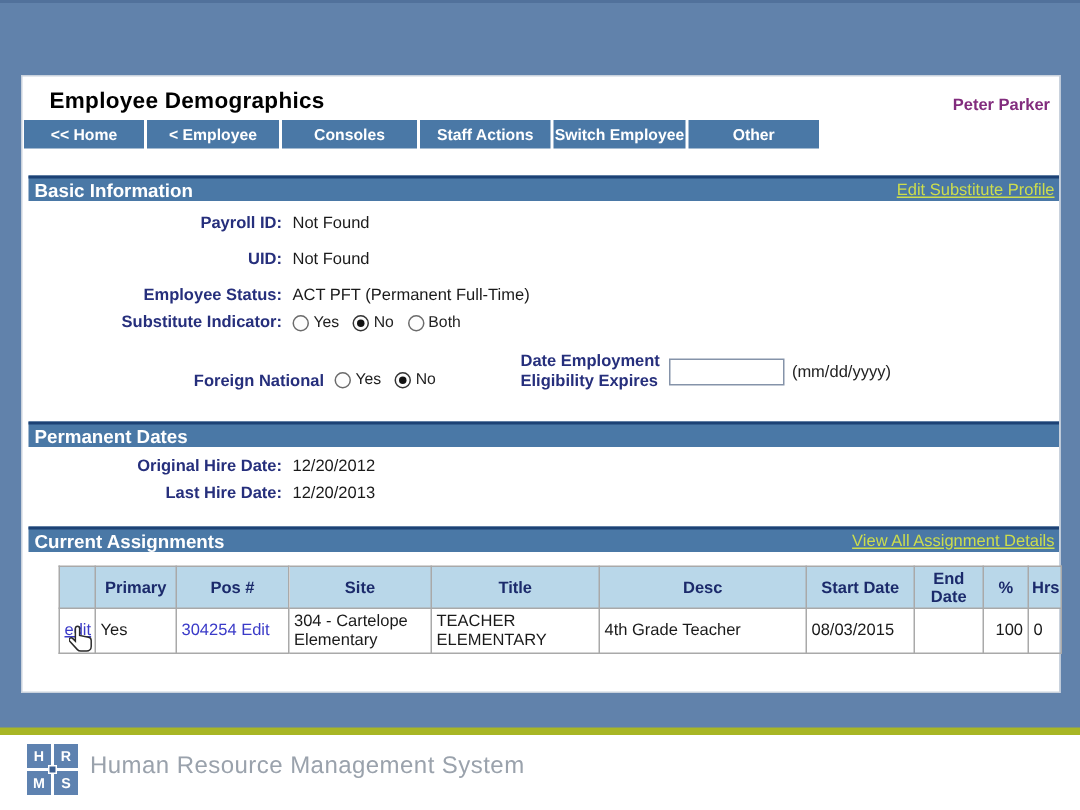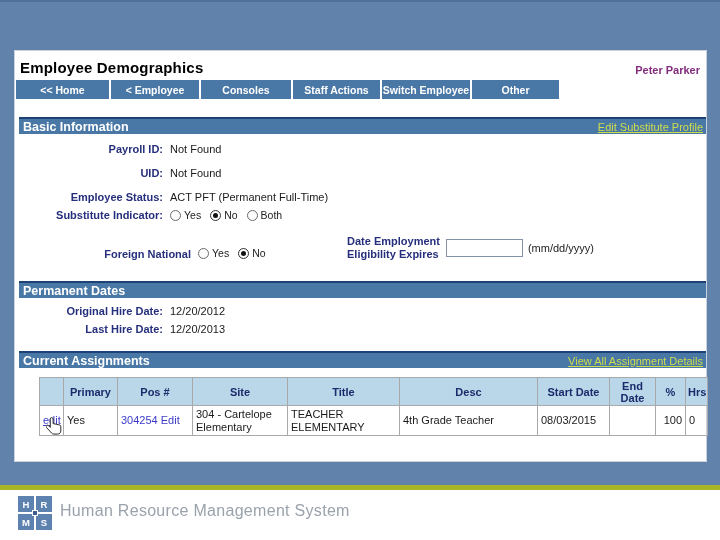--- a/index.html
+++ b/index.html
@@ -3,38 +3,38 @@
 <meta charset="utf-8">
 <style>
   * { margin:0; padding:0; box-sizing:border-box; }
   html,body { width:720px; height:540px; }
   body { font-family:"Liberation Sans", sans-serif; background:#fff; }
   .stage { position:relative; width:720px; height:540px; background:#6182ab; overflow:hidden; border-top:2px solid #51719b; }
 
   
   .card { position:absolute; left:14px; top:48px; width:693px; height:412px; background:#ffffff; border:1px solid #c9d2dd; }
 
-  .card-top { display:flex; justify-content:space-between; align-items:flex-end; padding:8px 4px 4px 5px; }
+  .card-top { display:flex; justify-content:space-between; align-items:flex-end; padding:8px 4px 4px 18px; }
   .page-title { font-size:15px; font-weight:bold; color:#000; letter-spacing:.2px; }
   .user-name { font-size:11px; font-weight:bold; color:#822c7d; padding-right:2px; }
 
   .nav { display:flex; gap:2px; height:19px; margin:0 1px; }
   .nav-item { background:#4a78a6; color:#fff; font-size:10.5px; font-weight:bold; display:flex; align-items:center; justify-content:center; cursor:pointer; }
-  .nav-item:nth-child(1){width:93px;} .nav-item:nth-child(2){width:88px;}
+  .nav-item:nth-child(1){width:80px;} .nav-item:nth-child(2){width:88px;}
   .nav-item:nth-child(3){width:90px;} .nav-item:nth-child(4){width:87px;}
   .nav-item:nth-child(5){width:88px;} .nav-item:nth-child(6){width:87px;}
   .nav-item:nth-child(7){flex:1;}
 
   .section-bar { background:#4a78a6; border-top:2px solid #1d4275; height:17px; margin-left:4px; display:flex; align-items:center; justify-content:space-between; padding:0 3px 0 4px; }
   .section-title { color:#fff; font-weight:bold; font-size:12.5px; }
   .bar-link { color:#cddd4c; font-size:11px; text-decoration:underline; cursor:pointer; }
 
   .bar-basic { margin-top:18px; }
   .field-row { display:flex; align-items:center; }
-  .f-label { width:148px; text-align:right; font-size:11px; font-weight:bold; color:#262f7c; flex:none; }
+  .f-label { width:148px; text-align:right; font-size:11px; font-weight:bold; color:#262f7c; flex:none;margin-left:25px; }
   .f-value { margin-left:7px; font-size:11px; color:#1a1a1a; }
   .r-payroll { margin-top:9px; } .r-uid { margin-top:12px; } .r-status { margin-top:12px; }
   .r-sub { margin-top:6px; } .r-foreign { margin-top:14px; align-items:center; position:relative; height:34px;padding-left:28px; }
   .r-foreign .f-label { margin-top:4px; }
 
   .radio-group { display:flex; align-items:center; margin-left:7px; }
   .radio-opt { display:flex; align-items:center; margin-right:9px; cursor:pointer; }
   .radio-circle { width:11px; height:11px; border:1px solid #6b6b6b; border-radius:50%; background:#fdfdfd; margin-right:3px; position:relative; flex:none; }
   .radio-opt.checked .radio-circle { border-color:#333; }
   .radio-opt.checked .radio-circle::after { content:""; position:absolute; left:2px; top:2px; width:5px; height:5px; border-radius:50%; background:#111; }

